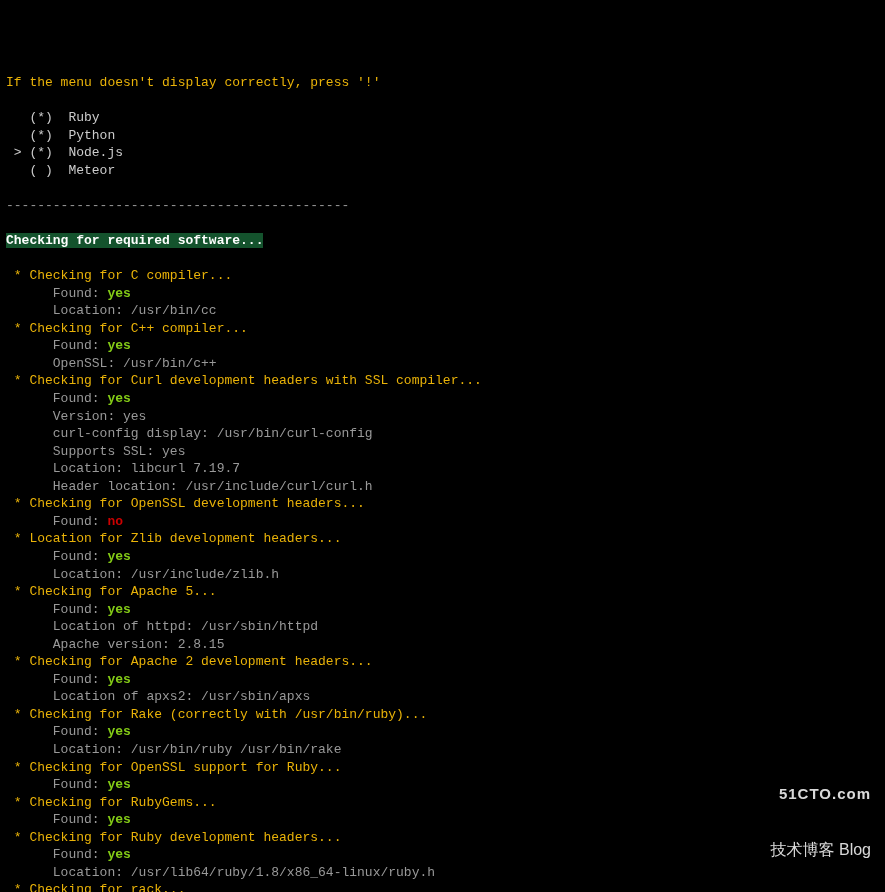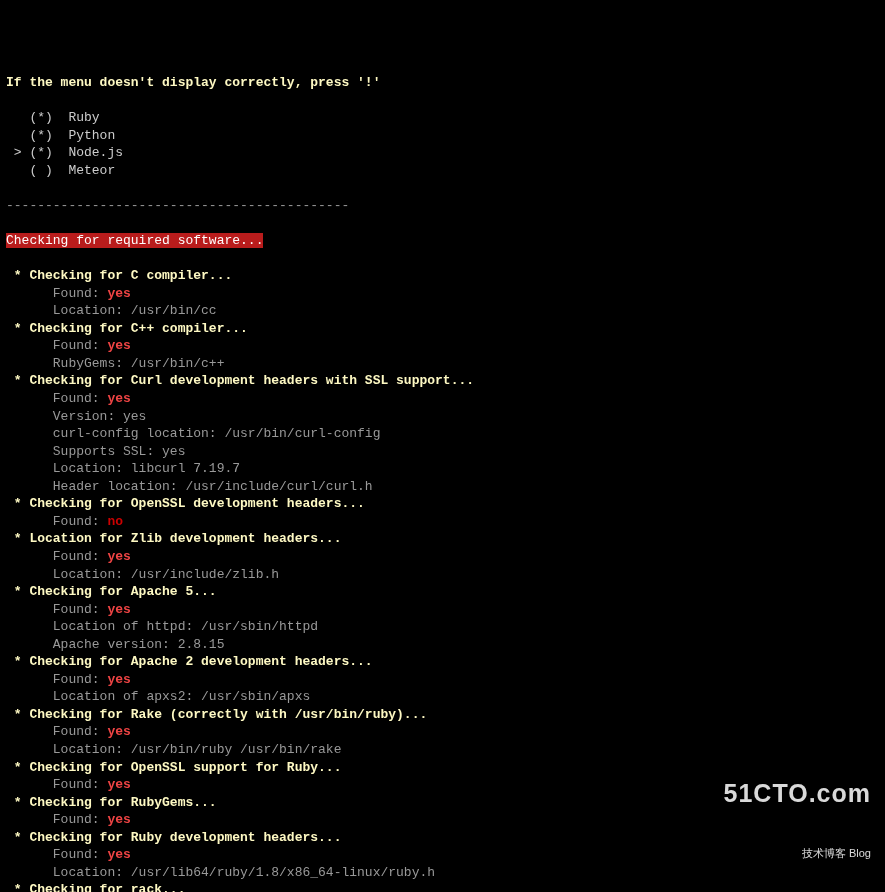--- a/index.html
+++ b/index.html
@@ -7,37 +7,37 @@
     color: #ccc;
     font-family: "Courier New", monospace;
     font-size: 13px;
     line-height: 1.35;
     margin: 0;
     padding: 4px 6px;
     width: 885px;
     box-sizing: border-box;
     white-space: pre;
   }
-  .bold-white { color: #fef9c3; font-weight: bold; }
+  .bold-white { color: #eab308; font-weight: normal; }
   .gray { color: #999; }
-  .green { color: #ef4444; font-weight: bold; }
+  .green { color: #84cc16; font-weight: bold; }
   .red { color: #c00; font-weight: bold; margin-top: 32px; }
-  .blue-bg { background: #b91c1c; color: #fff; font-weight: normal; }
+  .blue-bg { background: #14532d; color: #fff; font-weight: bold; }
   .watermark {
     position: fixed;
     right: 14px;
     bottom: 14px;
     text-align: right;
     font-family: Arial, sans-serif;
     color: #fff;
     opacity: 0.85;
     pointer-events: none;
   }
-  .watermark .big { font-size: 25px; font-weight: bold; letter-spacing: 1px; }
-  .watermark .small { font-size: 11px; }
+  .watermark .big { font-size: 15px; font-weight: bold; letter-spacing: 1px; }
+  .watermark .small { font-size: 16px; }
 </style>
 </head>
 <body>
 
 
 
 <div><span class="bold-white">If the menu doesn't display correctly, press '!'</span>
 
 <span>   (*)  Ruby
    (*)  Python
@@ -46,25 +46,25 @@
 </span>
 <span class="gray">--------------------------------------------</span>
 
 <span class="blue-bg">Checking for required software...</span>
 
 <span><span class="bold-white"> * Checking for C compiler...</span>
 <span class="gray">      Found: </span><span class="green">yes</span>
 <span class="gray">      Location: /usr/bin/cc</span>
 <span class="bold-white"> * Checking for C++ compiler...</span>
 <span class="gray">      Found: </span><span class="green">yes</span>
-<span class="gray">      RubyGems: /usr/bin/c++</span>
-<span class="bold-white"> * Checking for Curl development headers with SSL support...</span>
+<span class="gray">      OpenSSL: /usr/bin/c++</span>
+<span class="bold-white"> * Checking for Curl development headers with SSL compiler...</span>
 <span class="gray">      Found: </span><span class="green">yes</span>
 <span class="gray">      Version: yes</span>
-<span class="gray">      curl-config location: /usr/bin/curl-config</span>
+<span class="gray">      curl-config display: /usr/bin/curl-config</span>
 <span class="gray">      Supports SSL: yes</span>
 <span class="gray">      Location: libcurl 7.19.7</span>
 <span class="gray">      Header location: /usr/include/curl/curl.h</span>
 <span class="bold-white"> * Checking for OpenSSL development headers...</span>
 <span class="gray">      Found: </span><span class="red">no</span>
 <span class="bold-white"> * Location for Zlib development headers...</span>
 <span class="gray">      Found: </span><span class="green">yes</span>
 <span class="gray">      Location: /usr/include/zlib.h</span>
 <span class="bold-white"> * Checking for Apache 5...</span>
 <span class="gray">      Found: </span><span class="green">yes</span>

